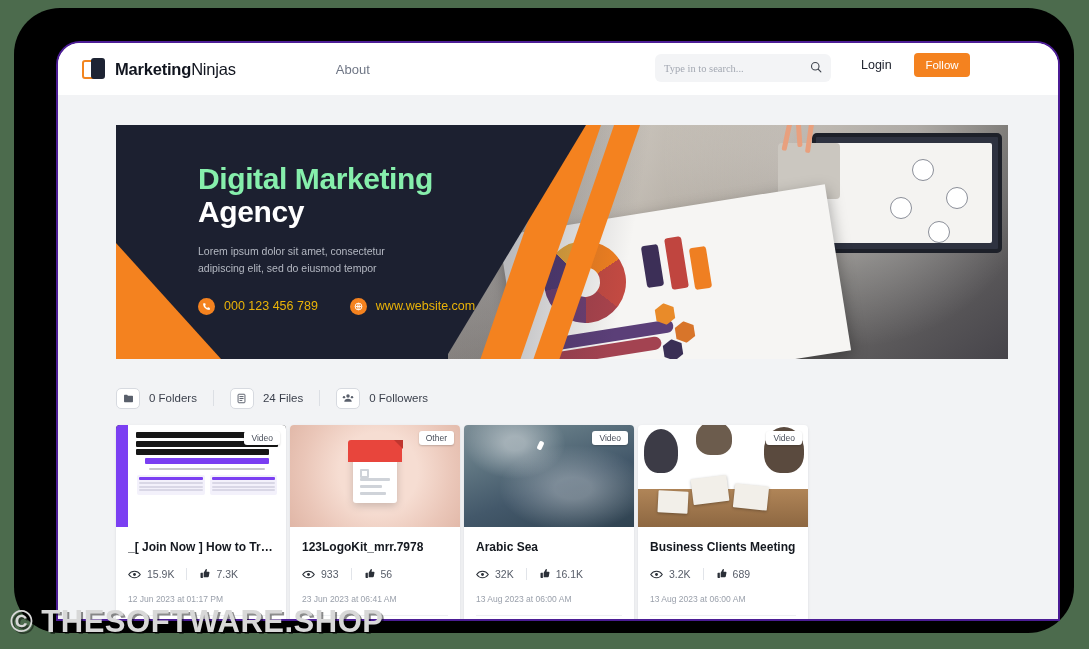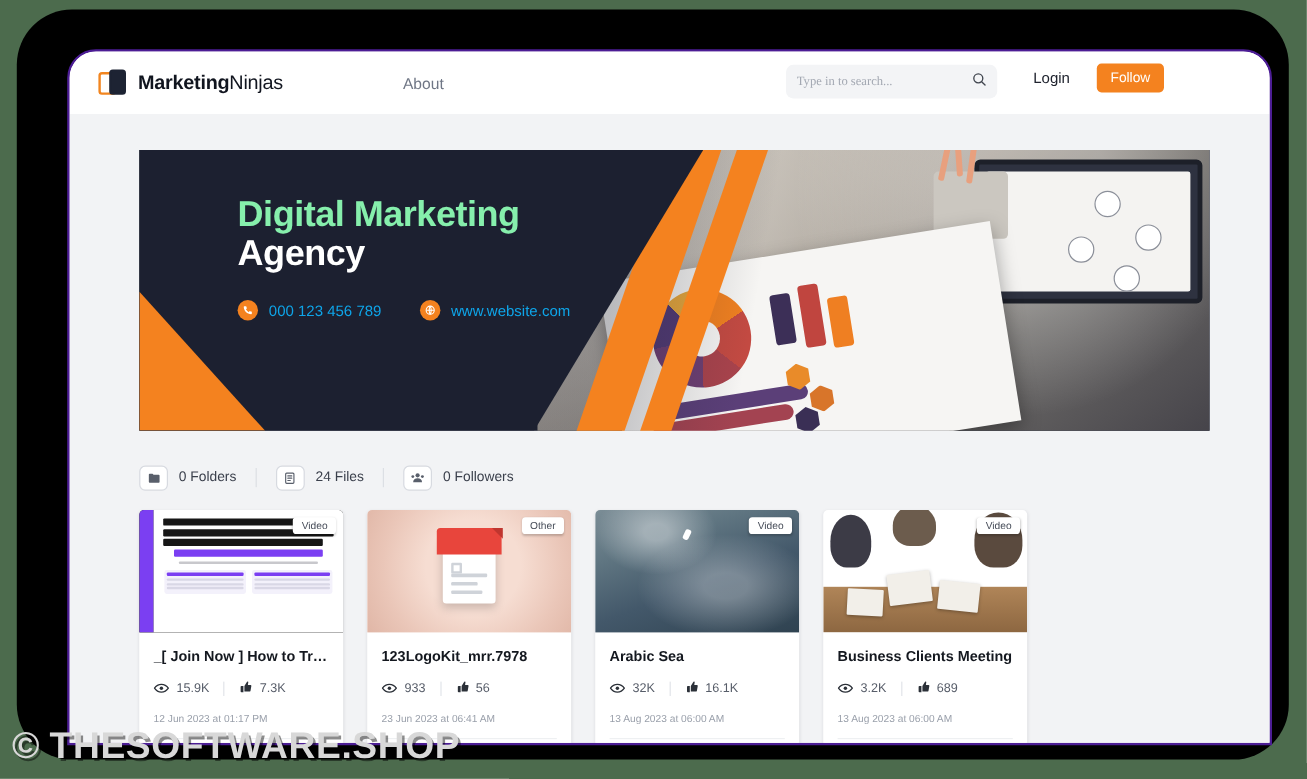--- a/index.html
+++ b/index.html
@@ -192,21 +192,21 @@
   .hero-title-1 { font-size: 30px; font-weight: bold; color: #86efac; line-height: 1.08; letter-spacing: -0.4px; }
   .hero-title-2 { font-size: 30px; font-weight: bold; color: #ffffff; line-height: 1.1; letter-spacing: -0.4px; }
   .hero-sub { margin-top: 15px; font-size: 10.5px; color: #b4b8c2; line-height: 1.55; }
   .hero-contacts { display: flex; align-items: center; gap: 32px; margin-top: 22px; }
   .contact { display: flex; align-items: center; gap: 9px; }
   .contact-dot {
     width: 17px; height: 17px; border-radius: 50%;
     background: #f4821f; display: flex; align-items: center; justify-content: center;
     flex: 0 0 auto;
   }
-  .contact-text { font-size: 12.5px; color: #0ea5e9; white-space: nowrap; }
+  .contact-text { font-size: 12.5px; color: #eab308; white-space: nowrap; }
 
   
   .toolbar {
     position: absolute; left: 58px; top: 286px;
     width: 892px; height: 34px;
     display: flex; align-items: center;
   }
   .stat { display: flex; align-items: center; gap: 9px; }
   .stat-icon {
     width: 24px; height: 21px; border: 1px solid #d7dae0; border-radius: 5px;
@@ -223,21 +223,21 @@
     display: flex; align-items: center; padding: 0 10px;
     font-size: 11px; color: #3a3f4b;
   }
   .select-box .caret { margin-left: auto; }
   .gap-24 { width: 28px; }
 
   
   .grid {
     position: absolute; left: 58px; top: 330px;
     width: 892px;
-    display: flex; gap: 20px;
+    display: flex; gap: 4px;
   }
   .card {
     width: 170px;
     background: #ffffff;
     border-radius: 4px;
     box-shadow: 0 1px 3px rgba(16,24,40,.10);
     overflow: hidden;
   }
   .card-thumb { position: relative; width: 100%; height: 102px; overflow: hidden; }
   .badge {
@@ -389,20 +389,24 @@
         </div>
 
         <div class="hero-stripe s2"></div>
         <div class="hero-stripe s1"></div>
         <div class="hero-panel"></div>
         <div class="hero-wedge"></div>
 
         <div class="hero-content">
           <div class="hero-title-1">Digital Marketing</div>
           <div class="hero-title-2">Agency</div>
+          <div class="hero-sub">
+            <div>Lorem ipsum dolor sit amet, consectetur</div>
+            <div>adipiscing elit, sed do eiusmod tempor</div>
+          </div>
           <div class="hero-contacts">
             <div class="contact">
               <span class="contact-dot">
                 <svg width="9" height="9" viewBox="0 0 16 16" fill="#ffffff">
                   <path d="M3 2c-.6 0-1 .5-1 1 0 6 5 11 11 11 .5 0 1-.4 1-1v-2c0-.4-.3-.8-.7-.9l-2.3-.6c-.4-.1-.8 0-1 .4l-.7 1C7.6 9.9 6.1 8.4 5.1 6.7l1-.7c.4-.2.5-.6.4-1l-.6-2.3C5.8 2.3 5.4 2 5 2H3z"></path>
                 </svg>
               </span>
               <span class="contact-text">000 123 456 789</span>
             </div>
             <div class="contact">

